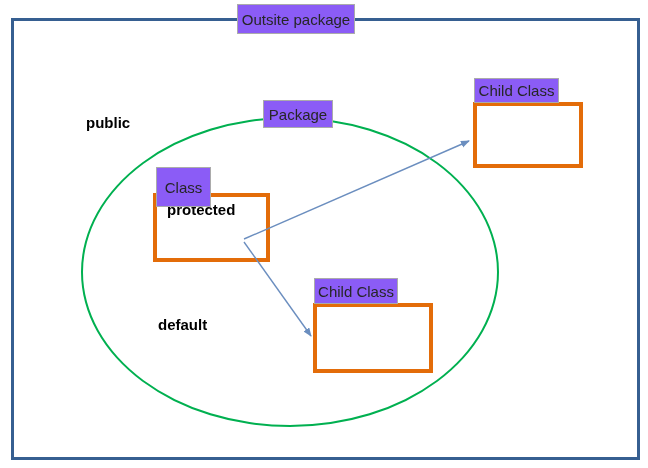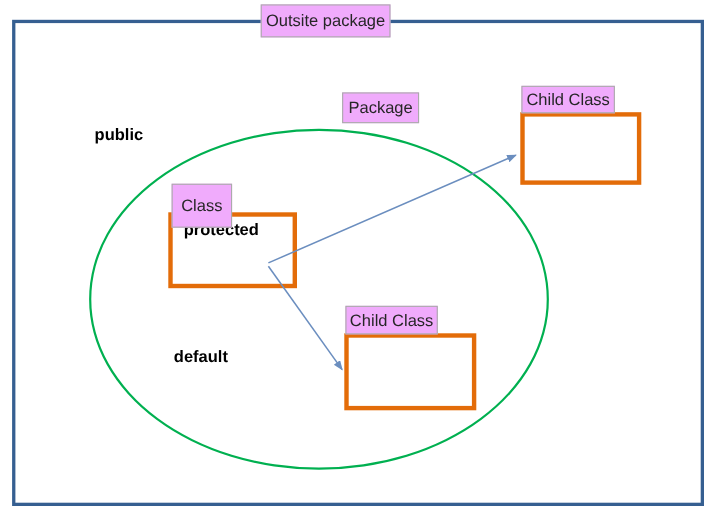--- a/index.html
+++ b/index.html
@@ -23,29 +23,29 @@
     position: absolute; left: 81px; top: 117px;
     width: 418px; height: 310px;
     border: 2px solid var(--ellipse-border, #00B050);
     border-radius: 50%;
     box-sizing: border-box;
     z-index: 1;
   }
 
   .tag {
     position: absolute;
-    background: #f0abfc;
+    background: #8b5cf6;
     border: 1px solid var(--tag-border, #ABABAB);
     box-sizing: border-box;
     display: flex; align-items: center; justify-content: center;
     font-size: 15px; color: #262626;
     z-index: 5; white-space: nowrap;
   }
   .tag-outsite { left: 237px; top: 4px;  width: 118px; height: 30px; }
-  .tag-package { left: 263px; top: 84px; width: 70px;  height: 28px; margin-left: 48px; }
+  .tag-package { left: 263px; top: 100px; width: 70px;  height: 28px; }
   .tag-class   { left: 156px; top: 167px; width: 55px; height: 40px; }
   .tag-child-top    { left: 474px; top: 78px;  width: 85px; height: 25px; }
   .tag-child-bottom { left: 314px; top: 278px; width: 84px; height: 26px; }
 
   .obox {
     position: absolute;
     border: 4px solid var(--class-border, #E36C09);
     background: #ffffff;
     box-sizing: border-box;
     z-index: 3;

